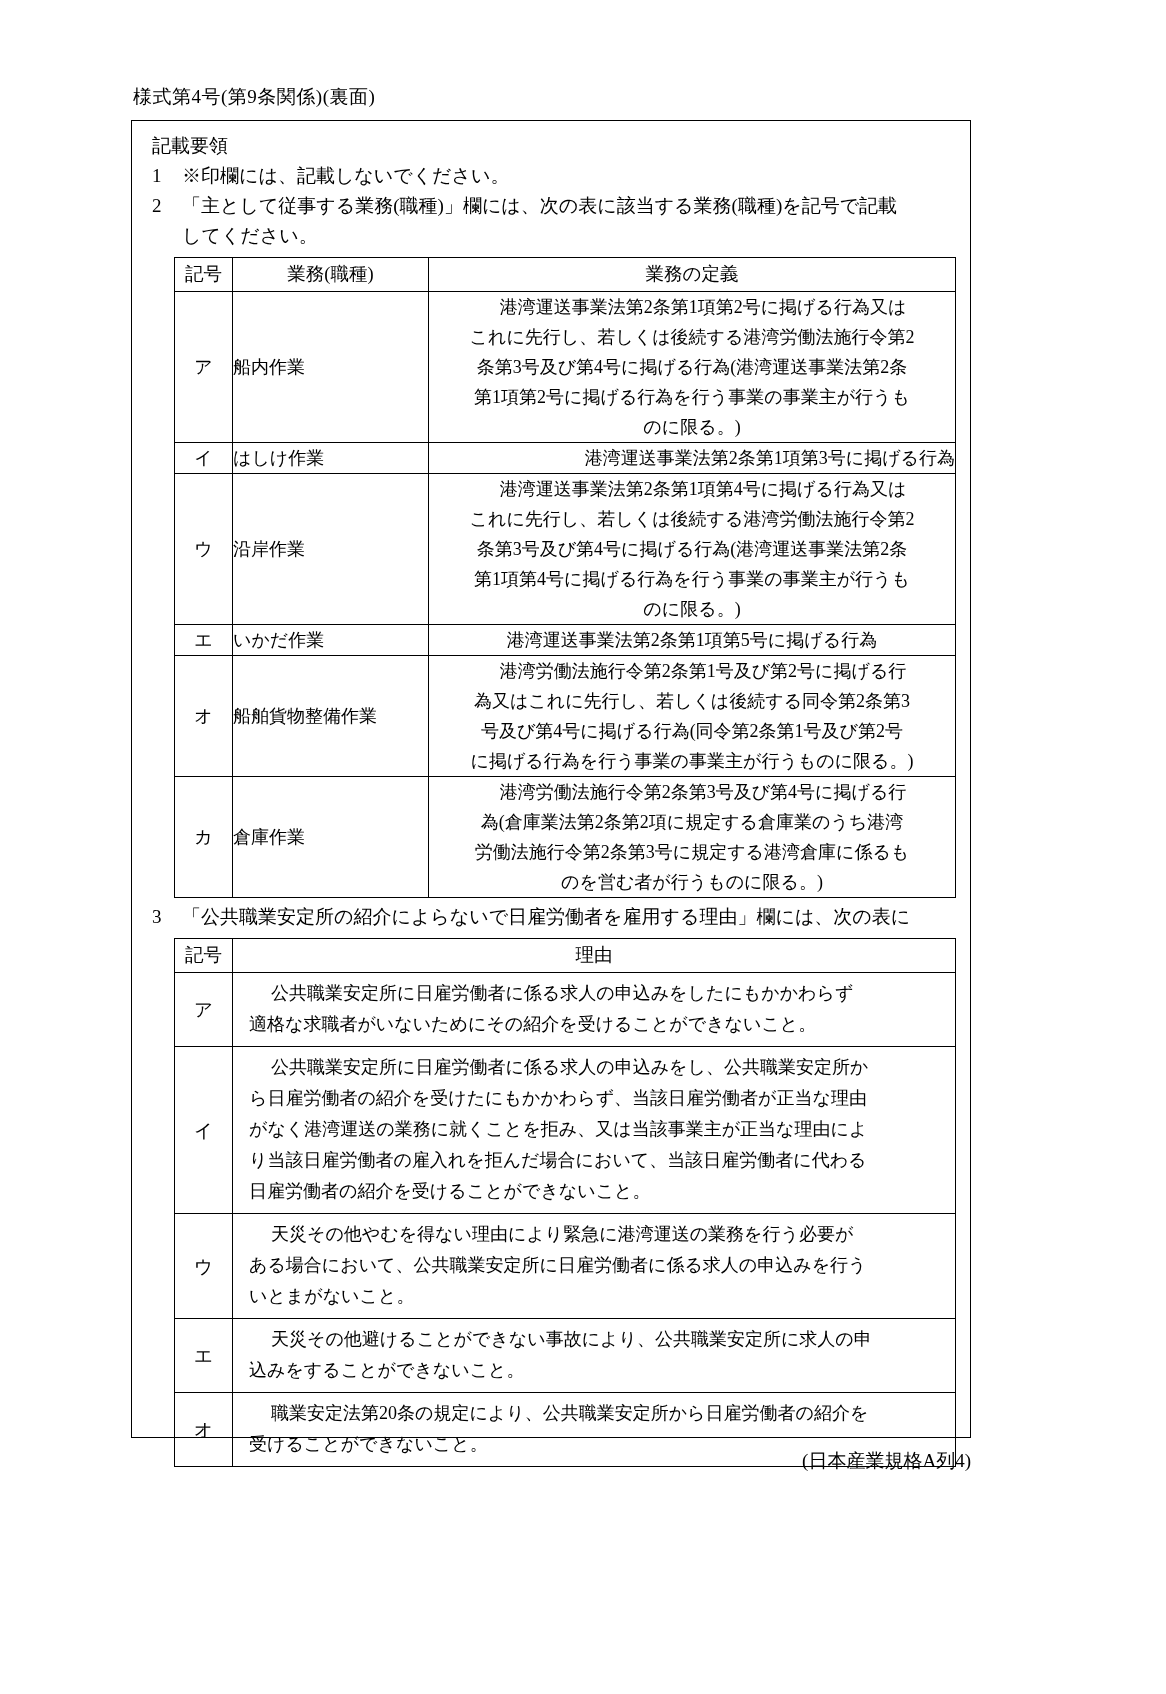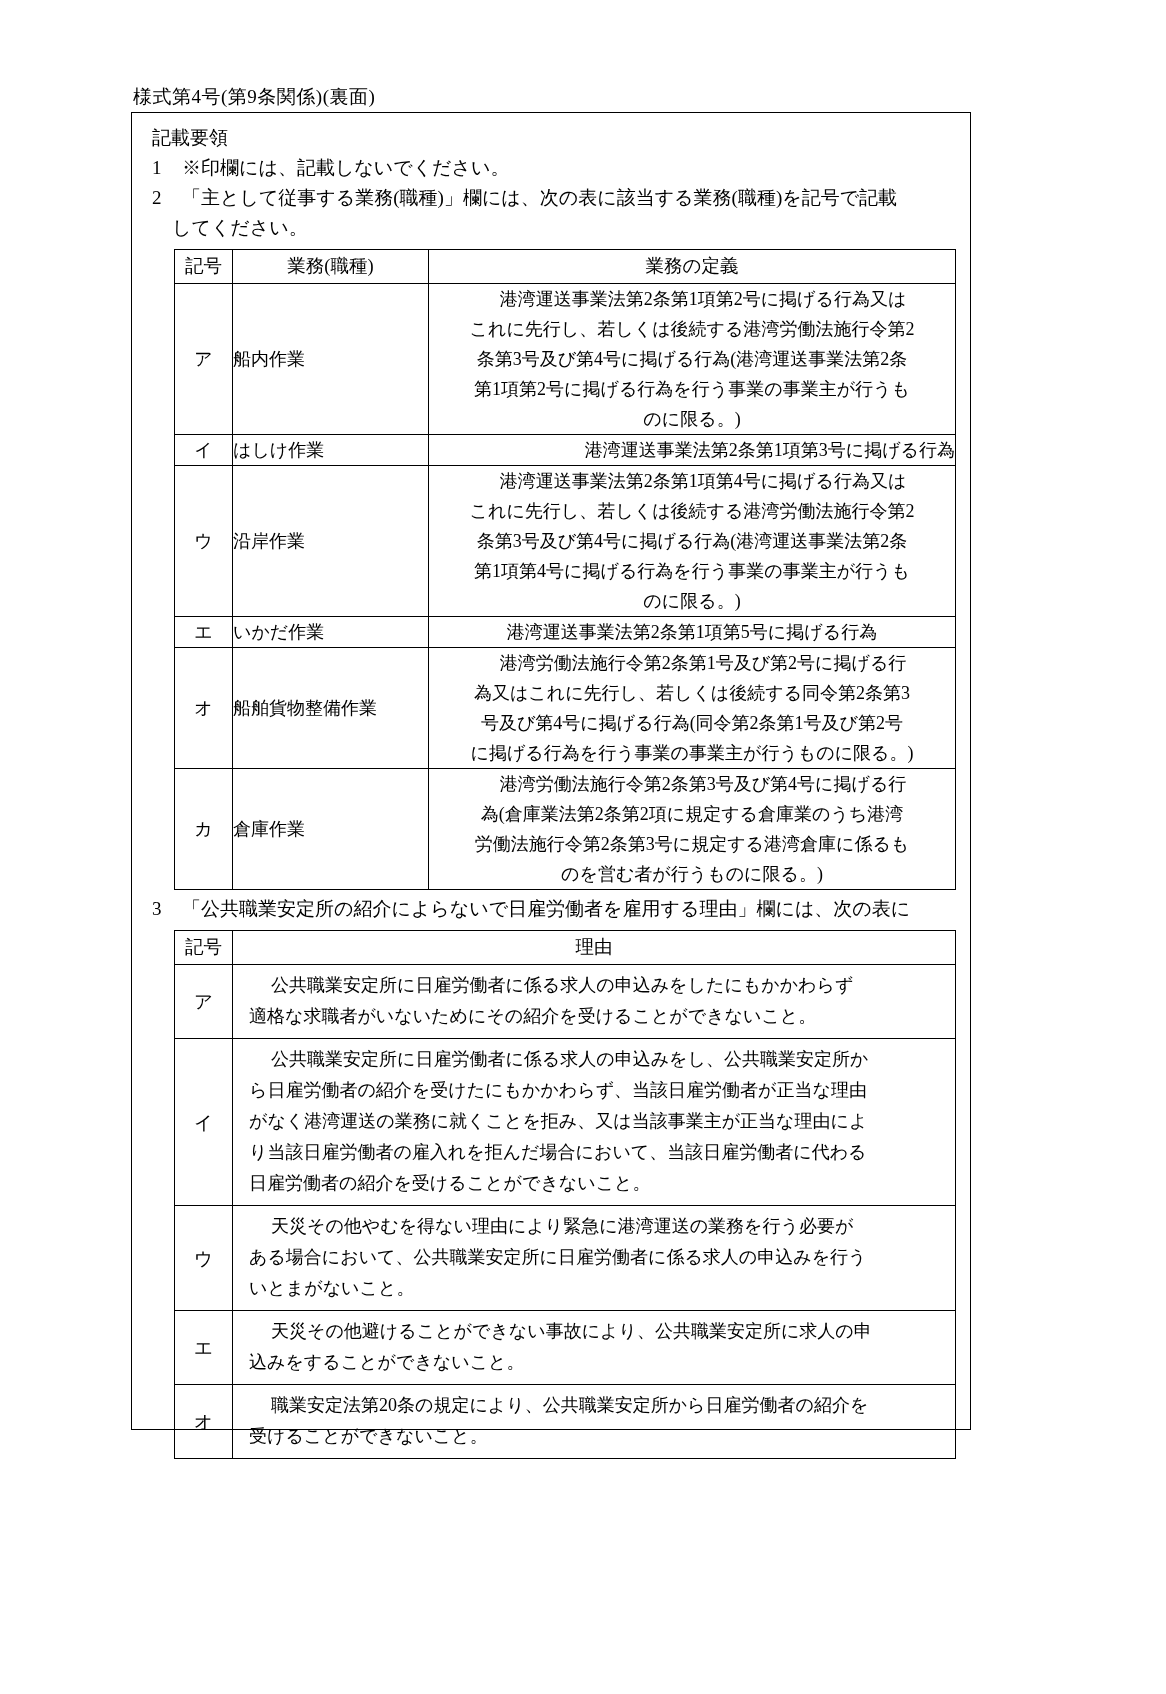--- a/index.html
+++ b/index.html
@@ -26,21 +26,21 @@
     position: absolute;
     left: 133px;
     top: 84px;
     font-size: 19px;
     letter-spacing: 0.5px;
     white-space: nowrap;
   }
   .outer-frame {
     position: absolute;
     left: 131px;
-    top: 112px;
+    top: 120px;
     width: 840px;
     height: 1318px;
     border: 1.5px solid #000;
     box-sizing: border-box;
   }
   .inner {
     position: absolute;
     left: 14px;
     top: 10px;
     width: 812px;
@@ -57,21 +57,21 @@
     margin-left: 6px;
   }
   .note-num {
     width: 30px;
     flex: 0 0 30px;
   }
   .note-body {
     flex: 1 1 auto;
   }
   .note-cont {
-    margin-left: 26px;
+    margin-left: 36px;
     font-size: 19px;
     line-height: 30px;
   }
   table.grid {
     border-collapse: collapse;
     table-layout: fixed;
     margin: 6px 0 0 28px;
     width: 782px;
     background: #fff;
   }
@@ -307,14 +307,15 @@
               <span class="ln ind">職業安定法第20条の規定により、公共職業安定所から日雇労働者の紹介を</span>
               <span class="ln">受けることができないこと。</span>
             </td>
           </tr>
         </tbody>
       </table>
 
     </div>
   </div>
 
+  <div class="footer-note">(日本産業規格A列4)</div>
 
 </div>
 
 </body></html>

